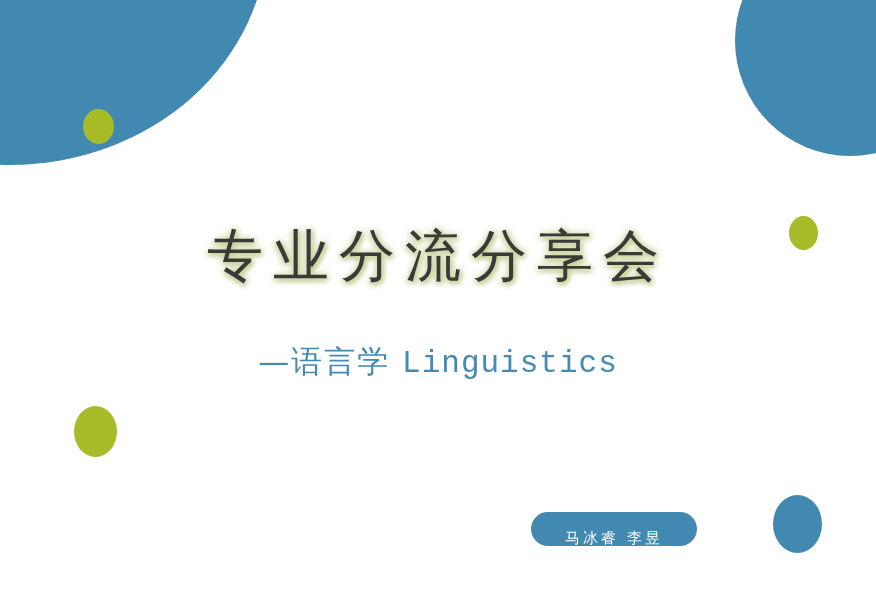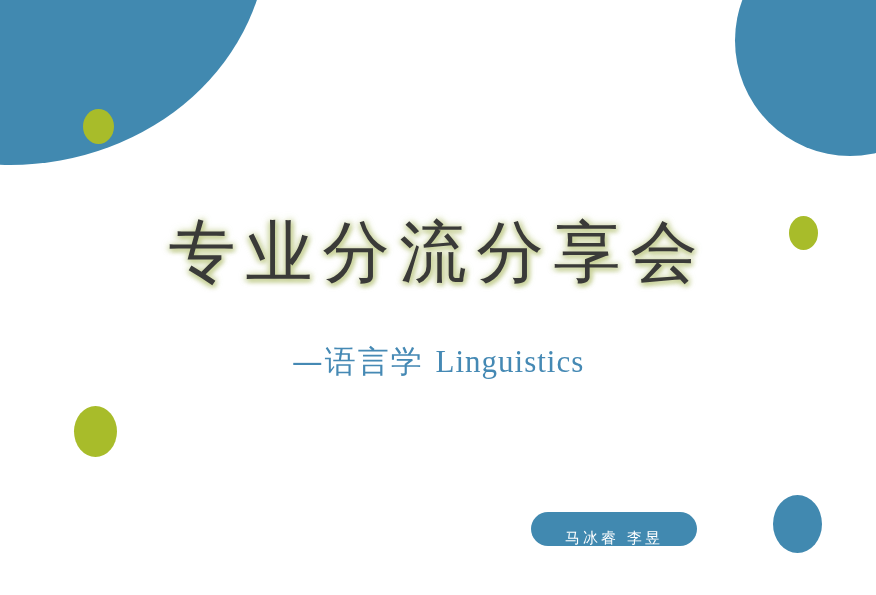--- a/index.html
+++ b/index.html
@@ -93,23 +93,23 @@
   .title-wrap {
     position: absolute;
     left: 0;
     right: 0;
     top: 215px;
     text-align: center;
   }
 
   .main-title {
     display: inline-block;
-    margin: 2px;
+    margin: 12px;
     font-family: "DejaVu Sans", "Liberation Sans", sans-serif;
-    font-size: 67px;
+    font-size: 56px;
     font-weight: 400;
     line-height: 1.05;
     letter-spacing: 10px;
     color: #3a3a38;
     text-shadow:
        2px  3px 4px rgba(198, 208, 150, 0.95),
       -2px  2px 5px rgba(205, 213, 160, 0.80),
        3px -1px 5px rgba(205, 213, 160, 0.60),
        0px  0px 9px rgba(212, 220, 175, 0.75);
     white-space: nowrap;
@@ -128,21 +128,21 @@
     margin: 0;
     font-family: "DejaVu Sans", "Liberation Sans", sans-serif;
     font-size: 31px;
     font-weight: 400;
     letter-spacing: 2px;
     color: var(--blue-text);
     white-space: nowrap;
   }
 
   .subtitle .latin {
-    font-family: Liberation Serif, serif;
+    font-family: Liberation Mono, monospace;
     letter-spacing: 1px;
   }
 
   
   .presenters-badge {
     position: absolute;
     left: 531px;
     top: 512px;
     width: 166px;
     height: 34px;

